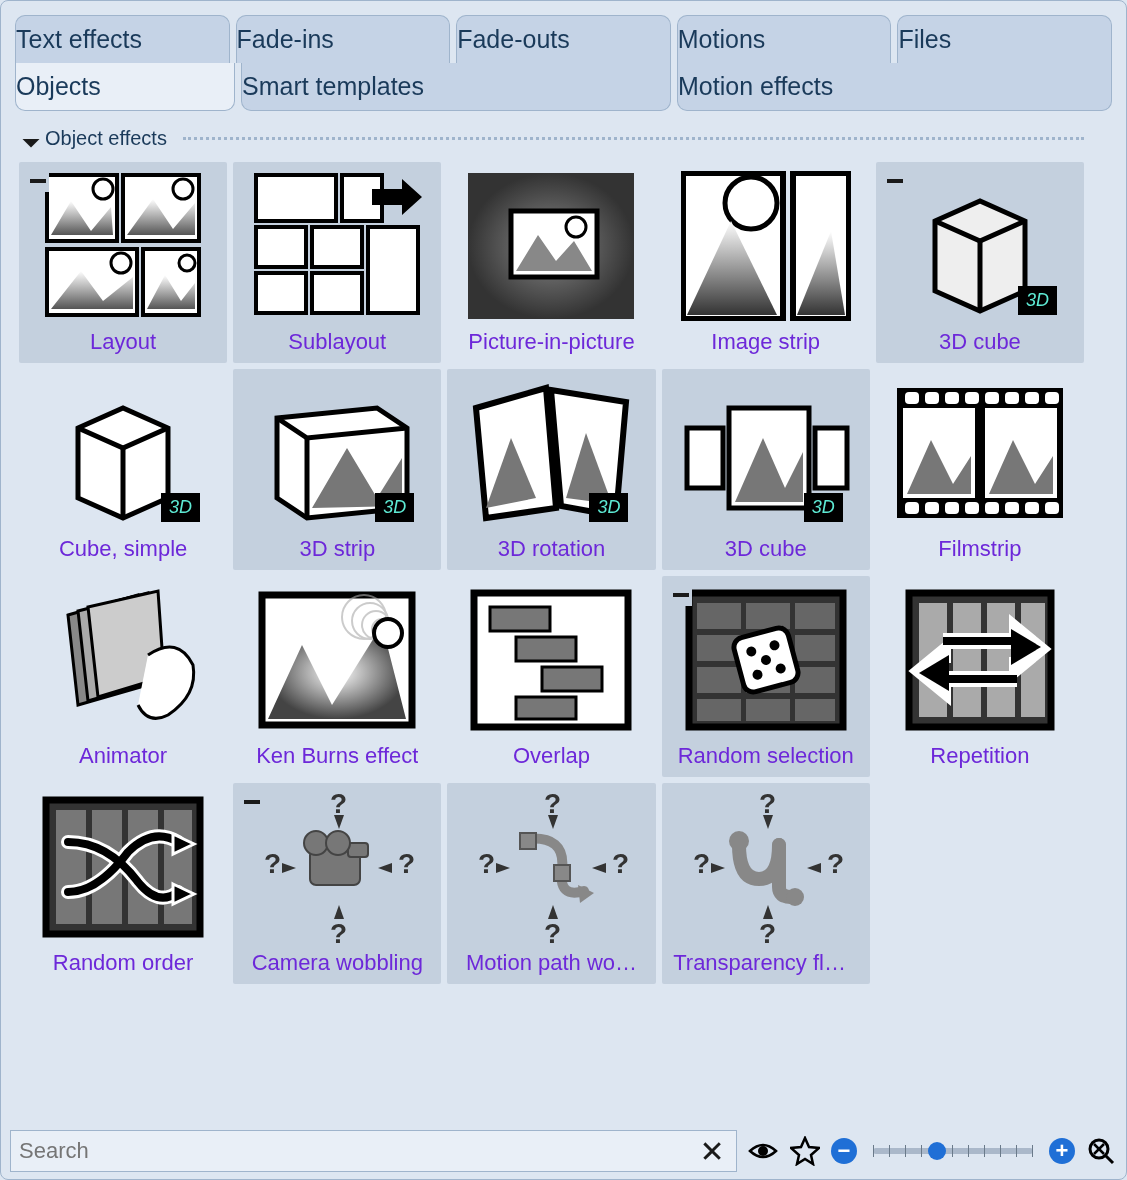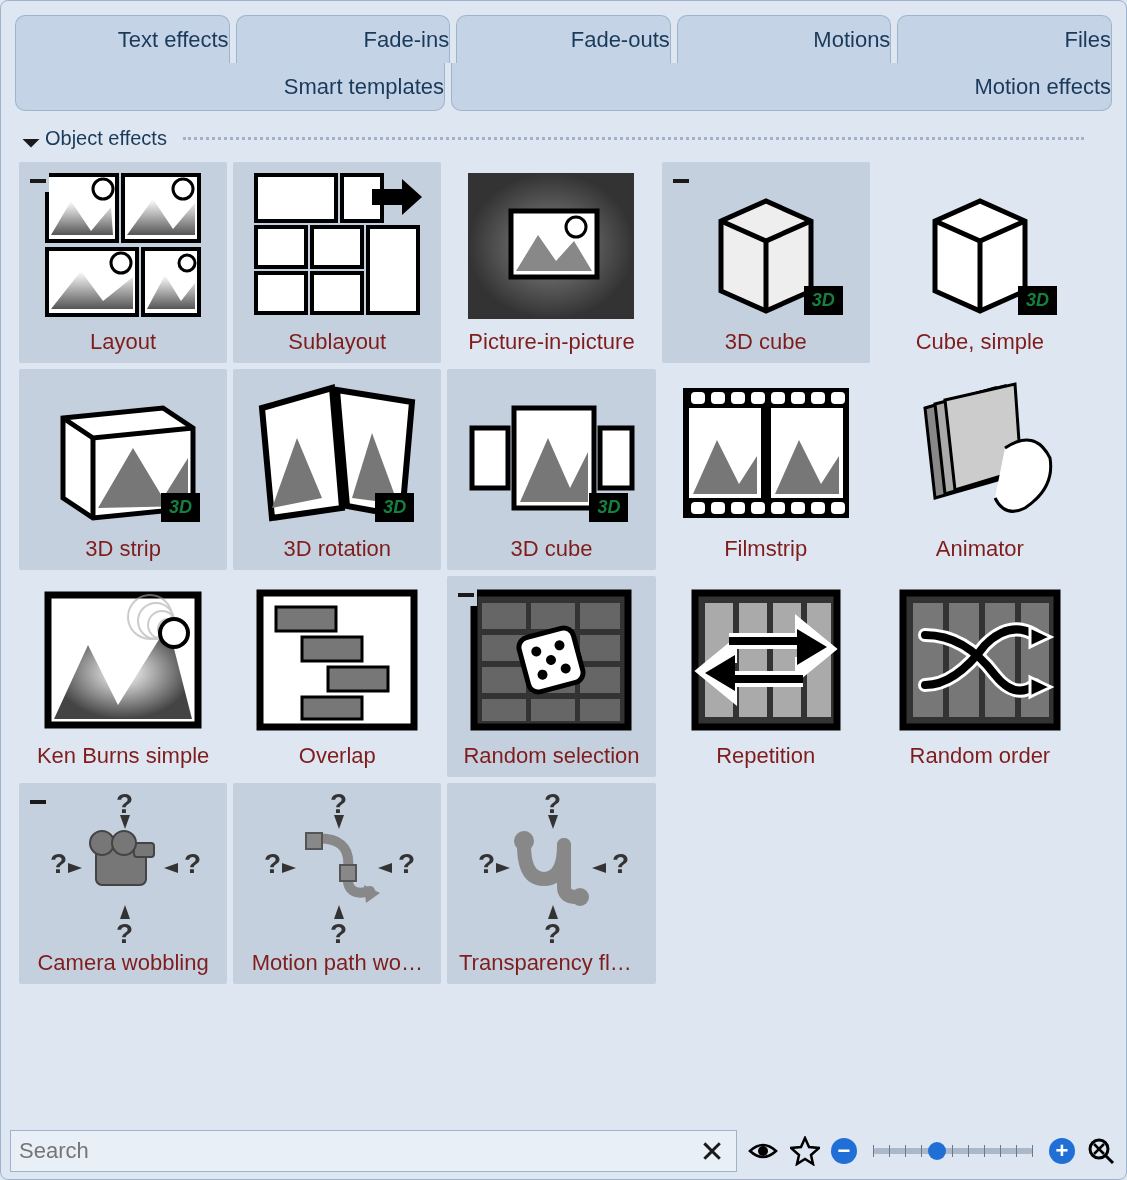--- a/index.html
+++ b/index.html
@@ -1,51 +1,51 @@
 <!DOCTYPE html>
 <html><head>
 <meta charset="utf-8">
 <style>
 *{box-sizing:border-box;margin:0;padding:0;font-family:"Segoe UI",Arial,sans-serif}
 body{background:#dde6f1;width:1127px;height:1180px;overflow:hidden;border:1px solid #9fb4cc;border-radius:8px;padding:4px}
 .tabs-row{display:flex;gap:6px;padding:10px 10px 0 10px}
-.tab{flex:1;background:#c5d3e6;border:1px solid #9fb4cc;border-bottom:none;border-radius:10px 10px 0 0;height:48px;display:flex;align-items:center;justify-content:flex-end;font-size:22px;color:#1a3a5a;cursor:pointer}
+.tab{flex:1;background:#c5d3e6;border:1px solid #9fb4cc;border-bottom:none;border-radius:10px 10px 0 0;height:48px;display:flex;align-items:center;justify-content:flex-start;font-size:25px;color:#1a3a5a;cursor:pointer}
 .tab.active{background:#e9eff7;position:relative;z-index:2}
 .tab.active-objects{border-top:3px solid #d01c2a}
 .tabs-row2{display:flex;gap:6px;padding:0 10px}
 .tabs-row2 .tab{border-radius:0 0 10px 10px;border-top:none;border-bottom:1px solid #9fb4cc}
 .tabs-row2 .tab.active{border-top:none;border-radius:0 0 10px 10px;background:#e9eff7}
 .content-wrap{position:relative;height:955px;margin:8px 14px 0 14px}
 .content{position:absolute;inset:0;overflow-y:auto;padding-right:24px}
 .content::-webkit-scrollbar{width:10px}
 .content::-webkit-scrollbar-track{background:transparent}
 .content::-webkit-scrollbar-thumb{background:#1f6fd6;border-radius:5px}
 .cat-header{display:flex;align-items:center;gap:8px;padding:8px 0 12px 0}
 .cat-arrow{width:0;height:0;border-left:12px solid #1a1a1a;border-top:12px solid transparent;transform:rotate(-45deg);margin-left:6px}
 .cat-title{font-size:20px;color:#1a3a5a;font-weight:400}
 .cat-dots{flex:1;border-bottom:3px dotted #9fb4cc;height:1px;margin-left:8px}
 .grid{display:grid;grid-template-columns:repeat(5,1fr);gap:6px}
 .tile{background:#c4d0de;border-radius:2px;display:flex;flex-direction:column;align-items:center;padding:6px 4px 8px 4px;position:relative;cursor:pointer}
 .tile.plain{background:transparent}
 .thumb{width:170px;height:155px;display:flex;align-items:center;justify-content:center;position:relative}
-.tile-label{font-size:22px;color:#7f1d1d;text-align:center;margin-top:6px;white-space:nowrap;overflow:hidden;text-overflow:ellipsis;max-width:185px}
+.tile-label{font-size:22px;color:#6d28d9;text-align:center;margin-top:6px;white-space:nowrap;overflow:hidden;text-overflow:ellipsis;max-width:185px}
 .minus{position:absolute;top:8px;left:8px;width:22px;height:22px;background:#c4d0de;display:flex;align-items:center;justify-content:center;z-index:3}
 .minus::after{content:"";width:16px;height:4px;background:#1a1a1a}
 .bottom-bar{position:absolute;bottom:6px;left:10px;right:10px;height:46px;display:flex;align-items:center;gap:10px}
 .search{flex:1;height:42px;border:1px solid #9fb4cc;background:#e9eff7;display:flex;align-items:center;padding:0 8px}
 .search input{flex:1;border:none;background:transparent;font-size:22px;color:#4c1d95;outline:none}
 .icon-btn{width:32px;height:32px;display:flex;align-items:center;justify-content:center;cursor:pointer;font-size:26px;color:#1a1a1a}
 .zoom-slider{width:160px;height:6px;background:#aab8ca;border-radius:3px;position:relative;margin:0 6px}
 .zoom-slider-dots{position:absolute;top:-3px;left:0;right:0;display:flex;justify-content:space-between}
 .zoom-slider-dots span{width:1px;height:12px;background:#6a7a8a}
 .zoom-thumb{position:absolute;top:50%;left:40%;transform:translate(-50%,-50%);width:18px;height:18px;background:#1f6fd6;border-radius:50%}
 .circle-btn{width:26px;height:26px;background:#1f6fd6;border-radius:50%;display:flex;align-items:center;justify-content:center;color:#fff;font-weight:bold;font-size:22px;cursor:pointer;line-height:1}
 
 svg{display:block}
-.badge3d{position:absolute;bottom:8px;right:8px;background:#000;color:#15803d;font-weight:bold;font-style:italic;font-size:18px;padding:4px 8px;font-family:Arial}
+.badge3d{position:absolute;bottom:8px;right:8px;background:#000;color:#5eead4;font-weight:normal;font-style:italic;font-size:18px;padding:4px 8px;font-family:Arial}
 .spacer-tile{height:500px}
 </style>
 </head>
 <body>
 
 <div class="tabs-row">
   <div class="tab">
       <span>Text effects</span>
     </div>
   <div class="tab">
@@ -55,20 +55,23 @@
       <span>Fade-outs</span>
     </div>
   <div class="tab">
       <span>Motions</span>
     </div>
   <div class="tab">
       <span>Files</span>
     </div>
 </div>
 <div class="tabs-row2">
+  <div class="tab active active-objects" style="flex:0 0 220px">
+      <span>Objects</span>
+    </div>
   <div class="tab" style="flex:0 0 430px">
       <span>Smart templates</span>
     </div>
   <div class="tab" style="flex:1">
       <span>Motion effects</span>
     </div>
 </div>
 
 <div class="content-wrap">
 <div class="content">
@@ -141,20 +144,38 @@
               </defs>
           <rect x="2" y="2" width="166" height="146" fill="url(#blur1)"></rect>
           <rect x="45" y="40" width="86" height="66" fill="#fff" stroke="#000" stroke-width="5"></rect>
           <path d="M50 100 L72 64 L90 90 L108 70 L126 100 Z" fill="#888"></path>
           <circle cx="110" cy="56" r="10" fill="#fff" stroke="#000" stroke-width="3"></circle>
         </svg>
       </div>
       <div class="tile-label">Picture-in-picture</div>
     </div>
 
+    <div class="tile plain">
+      <div class="thumb">
+        <svg width="170" height="150" viewBox="0 0 170 150">
+          <defs>
+                <linearGradient id="mg2" x1="0" y1="0" x2="0" y2="1">
+                  <stop offset="0" stop-color="#fff"></stop>
+                  <stop offset="1" stop-color="#333"></stop>
+                </linearGradient>
+              </defs>
+          <rect x="2" y="2" width="100" height="146" fill="#fff" stroke="#000" stroke-width="6"></rect>
+          <circle cx="70" cy="32" r="26" fill="#fff" stroke="#000" stroke-width="5"></circle>
+          <path d="M6 144 L50 50 L96 144 Z" fill="url(#mg2)"></path>
+          <rect x="112" y="2" width="56" height="146" fill="#fff" stroke="#000" stroke-width="6"></rect>
+          <path d="M116 144 L150 60 L164 144 Z" fill="url(#mg2)"></path>
+        </svg>
+      </div>
+      <div class="tile-label">Image strip</div>
+    </div>
 
     <div class="tile">
       <div class="minus"></div>
       <div class="thumb">
         <svg width="150" height="150" viewBox="0 0 150 150">
           <g stroke="#000" stroke-width="5" fill="#eee">
             <path d="M30 50 L75 30 L120 50 L120 120 L75 140 L30 120 Z"></path>
             <path d="M30 50 L75 70 L120 50" fill="none"></path>
             <path d="M75 70 L75 140" fill="none"></path>
           </g>
@@ -283,21 +304,21 @@
           <path d="M16 134 L50 60 L80 120 L130 40 L154 134 Z" fill="url(#kb)"></path>
           <g stroke="#aaa" stroke-width="2" fill="none" opacity="0.6">
             <circle cx="130" cy="44" r="10"></circle>
                 <circle cx="124" cy="40" r="14"></circle>
                 <circle cx="118" cy="36" r="18"></circle>
                 <circle cx="112" cy="32" r="22"></circle>
           </g>
           <circle cx="136" cy="48" r="14" fill="#fff" stroke="#000" stroke-width="4"></circle>
         </svg>
       </div>
-      <div class="tile-label">Ken Burns simple</div>
+      <div class="tile-label">Ken Burns effect</div>
     </div>
 
     <div class="tile plain">
       <div class="thumb">
         <svg width="170" height="150" viewBox="0 0 170 150">
           <rect x="8" y="8" width="154" height="134" fill="#fff" stroke="#000" stroke-width="7"></rect>
           <g fill="#777" stroke="#000" stroke-width="3">
             <rect x="24" y="22" width="60" height="24"></rect>
             <rect x="50" y="52" width="60" height="24"></rect>
             <rect x="76" y="82" width="60" height="24"></rect>

